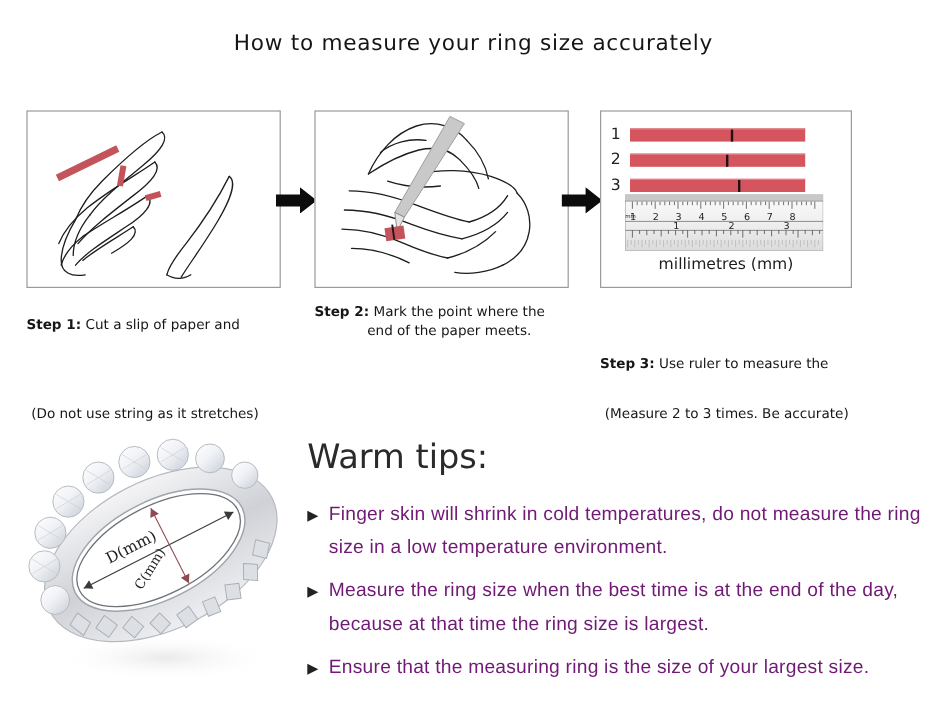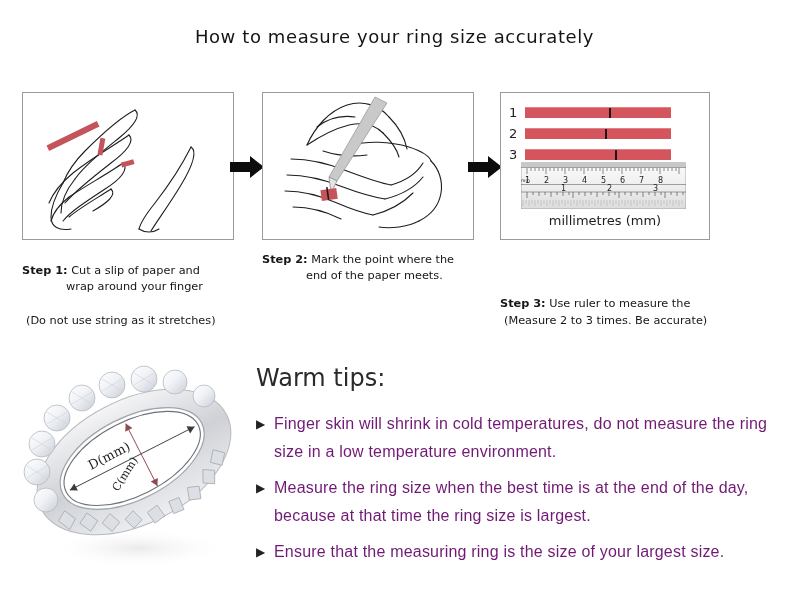--- a/index.html
+++ b/index.html
@@ -80,29 +80,30 @@
     color: #161616;
   }
   .caption .lbl { font-weight: bold; }
   .caption .l2 { display: block; padding-left: 44px; }
   .caption b { font-weight: bold; }
   .note {
     position: absolute;
     font-family: "DejaVu Sans", sans-serif;
     font-size: 11.3px;
     color: #161616;
+    margin-top: 24px;
   }
 
   
   #ring-figure { position: absolute; left: 18px; top: 352px; width: 232px; height: 226px; }
 
   
   #tips { position: absolute; left: 256px; top: 364px; width: 520px; }
   #tips-title {
-    font-size: 24px; font-weight: 400; color: #2a2a2a; margin-bottom: 18px;
+    font-size: 28px; font-weight: 400; color: #2a2a2a; margin-bottom: 18px;
     font-family: "DejaVu Sans", sans-serif;
   }
   .tip {
     display: flex; align-items: flex-start;
     margin-bottom: 8px;
   }
   .tip-bullet {
     color: #222; font-size: 12px; line-height: 28px; width: 18px; flex: 0 0 18px;
   }
   .tip-text {
@@ -271,21 +272,20 @@
       </g>
     </svg>
 
     <div class="ruler-label" style="top:120px;">millimetres (mm)</div>
   </div>
 </div>
 
 <div class="caption" style="left:22px; top:252px; width:220px;margin-top:11px;">
   <span class="lbl">Step 1:</span>
   <span>Cut a slip of paper and</span>
-  <span class="l2">wrap around your finger</span>
 </div>
 <div class="note" style="left:26px; top:314px;">(Do not use string as it stretches)</div>
 
 <div class="caption" style="left:262px; top:252px; width:220px;">
   <span class="lbl">Step 2:</span>
   <span>Mark the point where the</span>
   <span class="l2">end of the paper meets.</span>
 </div>
 
 <div class="caption" style="left:500px; top:252px; width:250px;margin-top:44px;">

